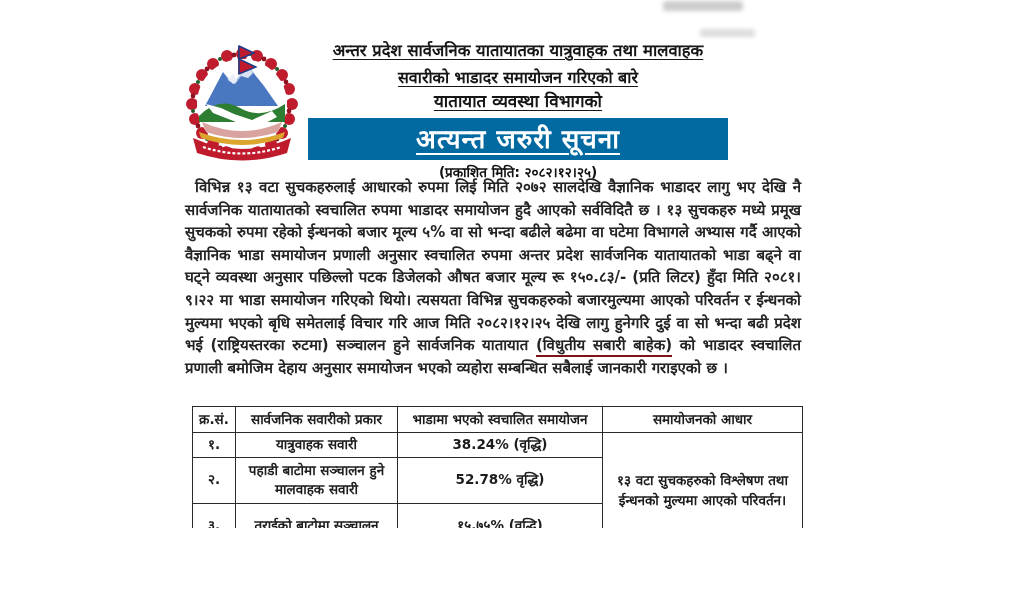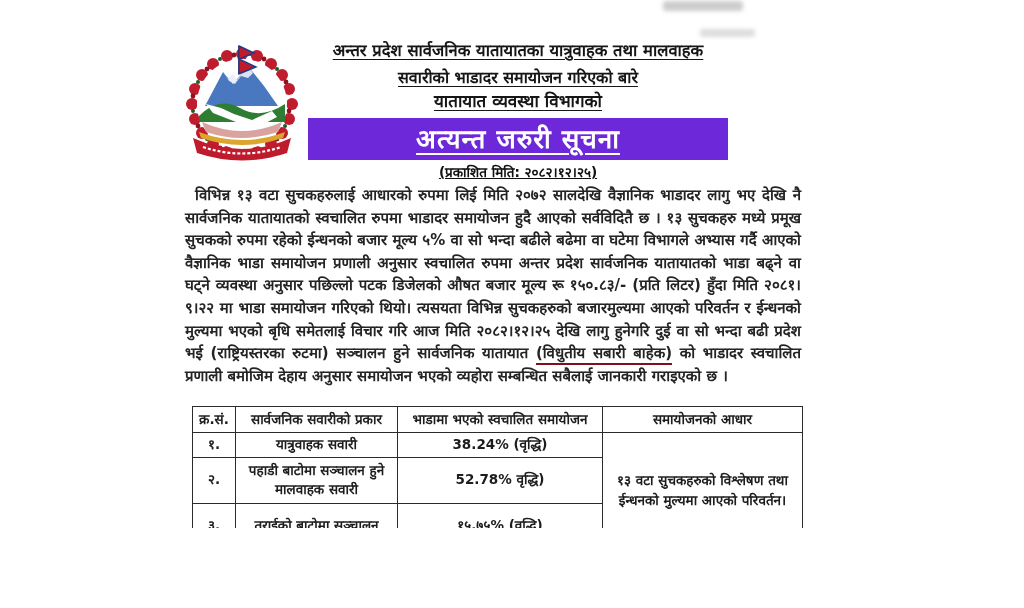--- a/index.html
+++ b/index.html
@@ -9,31 +9,31 @@
   }
   
   .emblem{position:absolute;left:176px;top:40px;width:132px;height:130px;}
   
   .header{position:absolute;left:308px;top:38px;width:420px;text-align:center;}
   .h-line{font-weight:700;color:#161616;text-decoration:underline;text-underline-offset:3px;white-space:nowrap;}
   .h-line1{font-size:16.5px;}
   .h-line2{font-size:16px;margin-top:5px;}
   .h-line3{font-size:17px;margin-top:1px;}
   .banner{
-    margin-top:6px;background:#6d28d9;height:42px;line-height:42px;
+    margin-top:6px;background:#0369a1;height:42px;line-height:42px;
     text-align:center;
   }
   .banner span{
     color:#ffffff;font-size:26px;font-weight:700;letter-spacing:1px;
     text-decoration:underline;text-underline-offset:5px;text-decoration-thickness:2px;
   }
-  .pub-date{font-size:13.5px;font-weight:700;margin-top:3px;color:#101010;text-decoration:underline;}
+  .pub-date{font-size:13.5px;font-weight:700;margin-top:3px;color:#101010;}
   
   .para{
-    position:absolute;left:185px;top:184px;width:616px;
+    position:absolute;left:185px;top:176px;width:616px;
     font-size:15px;line-height:22.6px;text-align:justify;font-weight:700;color:#242424;
     text-indent:10px;
   }
   .red-underline{
     border-bottom:2.5px solid #7d1318;padding-bottom:1px;
   }
   
   .table-clip{position:absolute;left:192px;top:406px;width:612px;height:122px;overflow:hidden;}
   table.notice{border-collapse:collapse;width:610px;table-layout:fixed;}
   table.notice th,table.notice td{

